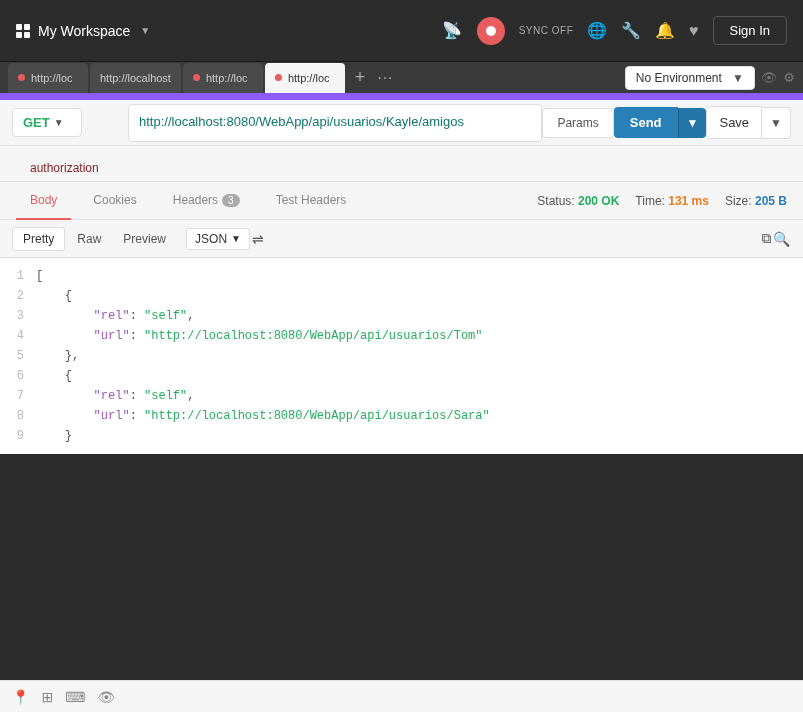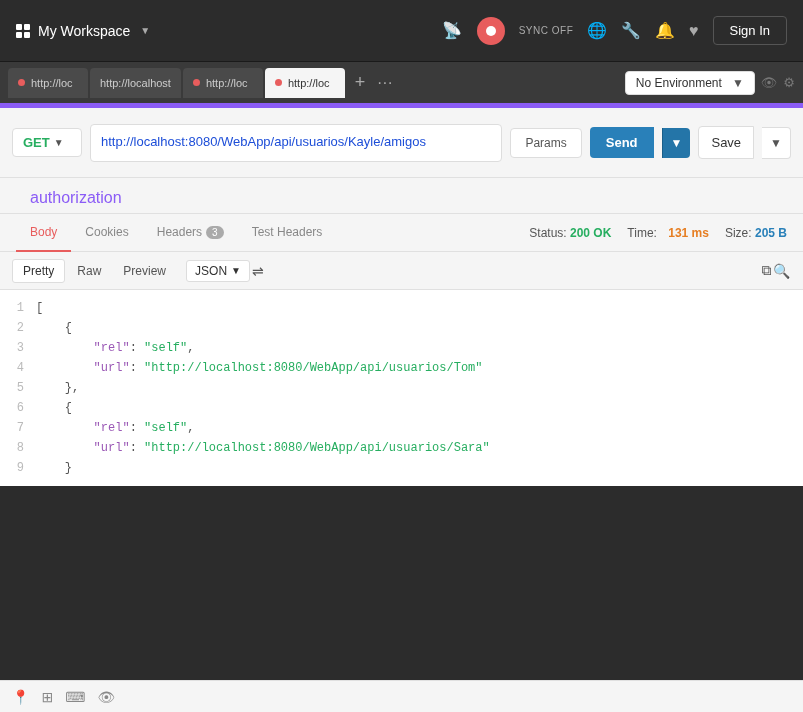--- a/index.html
+++ b/index.html
@@ -52,26 +52,26 @@
       color: #fff;
       padding: 6px 16px;
       border-radius: 4px;
       font-size: 13px;
       cursor: pointer;
     }
 
     
     .tabs-bar {
       background: #3a3a3a;
-      height: 46px;
+      height: 38px;
       display: flex;
       align-items: center;
       padding: 0 8px;
       gap: 0;
-      border-bottom: 5px solid #8b5cf6;
+      border-bottom: 7px solid #8b5cf6;
       position: relative;
       justify-content: space-between;
     }
     .tab {
       height: 30px;
       display: flex;
       align-items: center;
       padding: 0 10px;
       background: #4a4a4a;
       border-radius: 4px 4px 0 0;
@@ -109,25 +109,24 @@
       display: flex; align-items: center; gap: 6px;
       cursor: pointer;
       min-width: 130px;
     }
     .env-eye { color: #777; cursor: pointer; font-size: 13px; }
     .env-settings { color: #777; cursor: pointer; font-size: 13px; }
 
     
     .url-bar {
       background: #f5f5f5;
-      height: 70px;
+      height: 46px;
       display: flex;
       align-items: center;
       padding: 0 12px;
-      gap: 8px;
       border-bottom: 1px solid #e0e0e0;
     }
     .method-select {
       background: #fff;
       border: 1px solid #ddd;
       border-radius: 4px;
       padding: 6px 10px;
       font-size: 13px;
       color: #27ae60;
       font-weight: 600;
@@ -135,25 +134,26 @@
       cursor: pointer;
       min-width: 70px;
     }
     .url-input-wrap {
       flex: 1;
       background: #fff;
       border: 1px solid #ddd;
       border-radius: 4px;
       padding: 6px 10px;
       font-size: 13px;
-      color: #1d4ed8;
+      color: #0f766e;
       display: flex; align-items: flex-start;
       flex-direction: column;
       min-height: 38px;
       justify-content: center;
+      margin-left: 46px;
     }
     .url-text { line-height: 1.3; word-break: break-all; }
     .params-btn {
       background: #fff;
       border: 1px solid #ddd;
       border-radius: 4px;
       padding: 7px 14px;
       font-size: 12px;
       color: #555;
       cursor: pointer;
@@ -201,35 +201,35 @@
     
     .req-tabs {
       background: #f5f5f5;
       height: 36px;
       display: flex;
       align-items: flex-end;
       padding: 0 16px;
       border-bottom: 1px solid #e0e0e0;
     }
     .auth-link {
-      font-size: 16px;
-      color: #8b5cf6;
+      font-size: 12px;
+      color: #7f1d1d;
       cursor: pointer;
       padding: 6px 14px;
     }
 
     
     .response-header {
       background: #f5f5f5;
       height: 38px;
       display: flex;
       align-items: center;
       padding: 0 16px;
       border-bottom: 1px solid #e0e0e0;
-      gap: 0;
+      gap: 8px;
     }
     .resp-tab {
       padding: 6px 14px;
       font-size: 12px;
       color: #888;
       cursor: pointer;
       border-bottom: 2px solid transparent;
       margin-bottom: -1px;
       height: 38px;
       display: flex; align-items: center;
@@ -242,21 +242,21 @@
       padding: 1px 6px;
       font-size: 10px;
       margin-left: 4px;
     }
     .status-info {
       margin-left: auto;
       display: flex; align-items: center; gap: 16px;
       font-size: 12px; color: #555;
     }
     .status-ok { color: #27ae60; font-weight: 600; }
-    .status-time { color: #e67e22; font-weight: 600; margin-left: 8px; }
+    .status-time { color: #e67e22; font-weight: 600; }
     .status-size { color: #2980b9; font-weight: 600; }
 
     
     .format-bar {
       background: #f5f5f5;
       height: 38px;
       display: flex;
       align-items: center;
       padding: 0 12px;
       border-bottom: 1px solid #e0e0e0;

